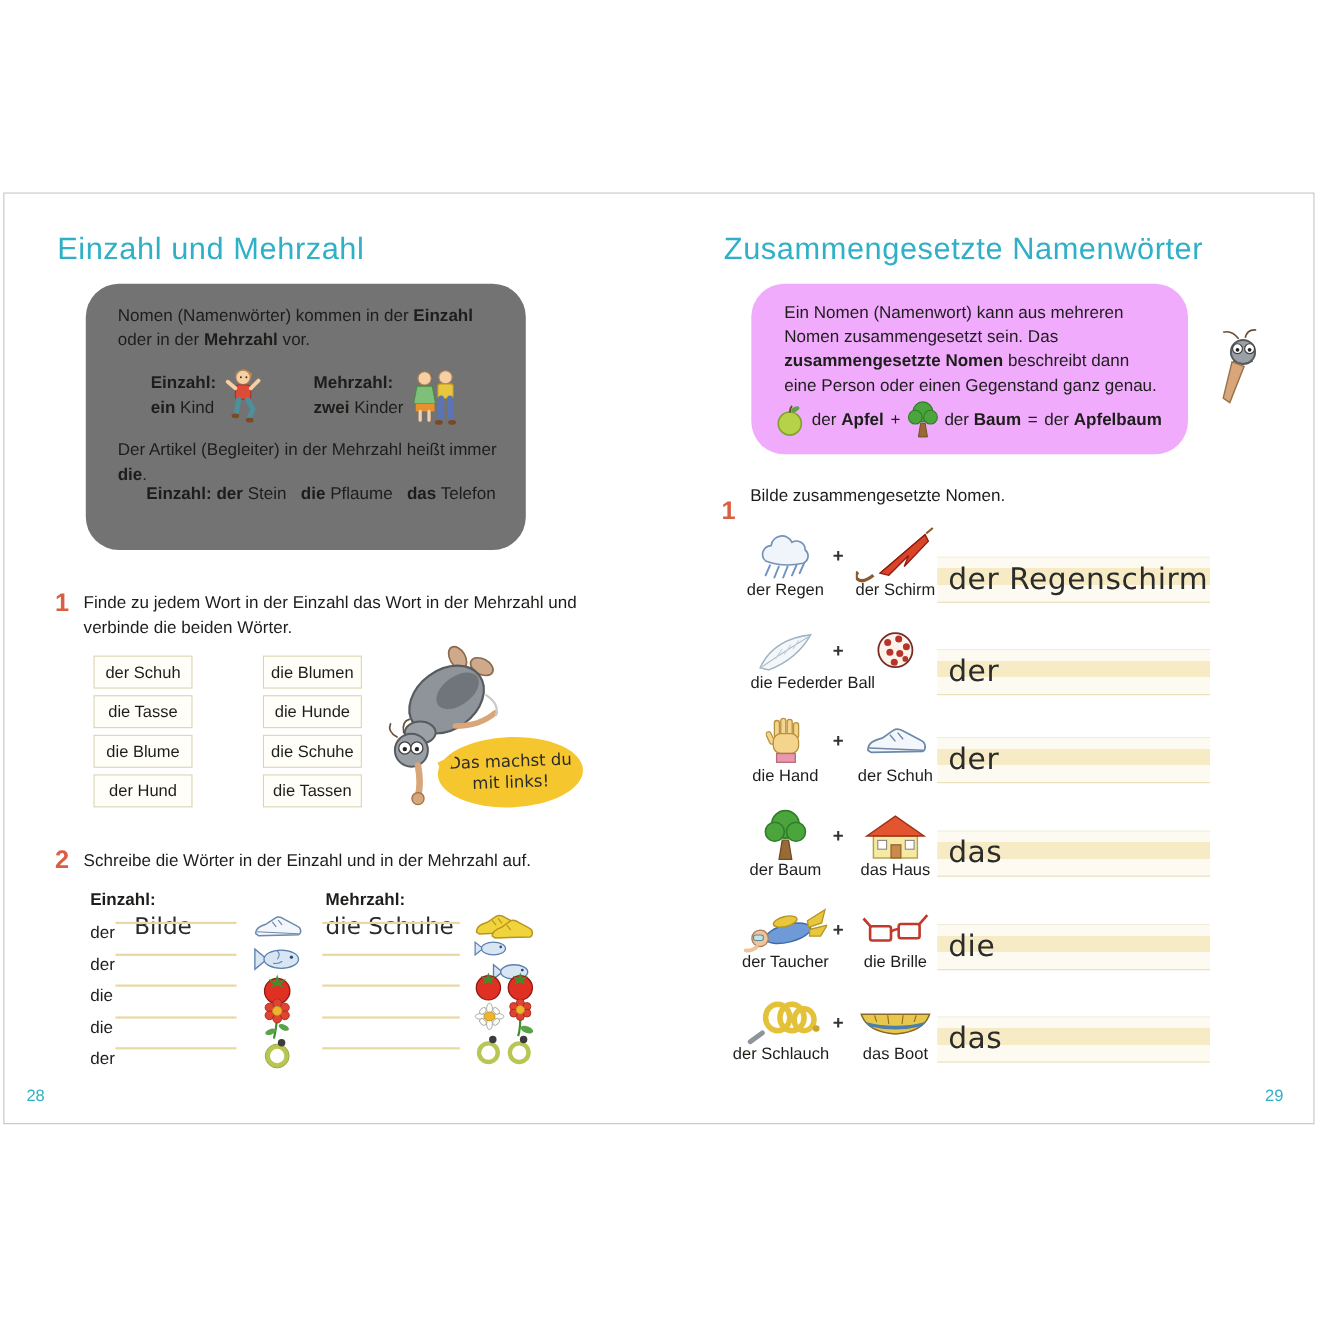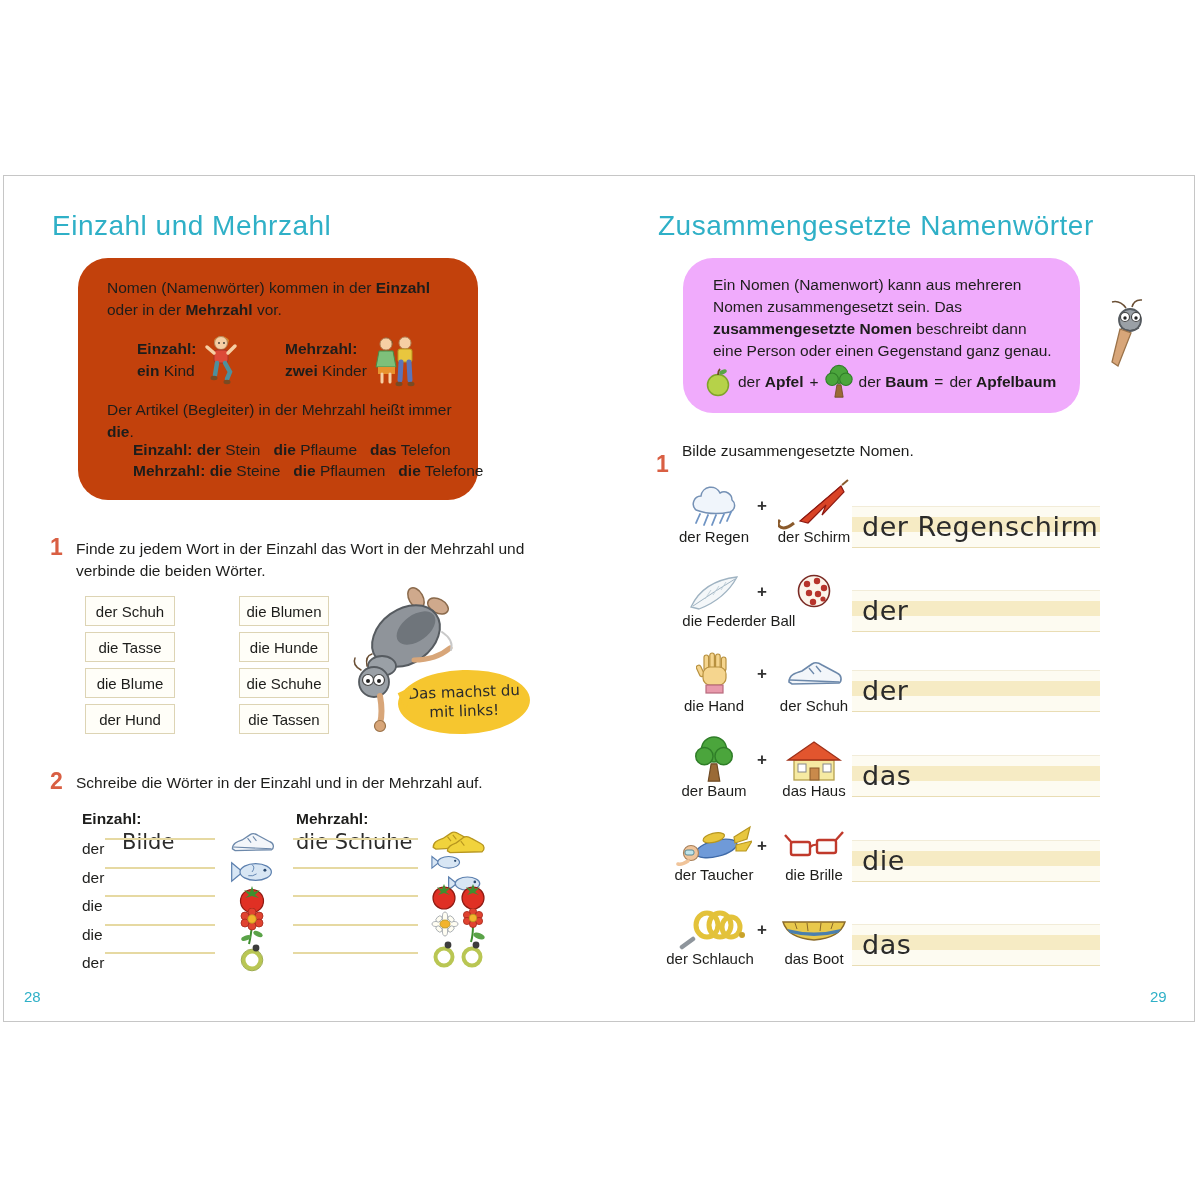--- a/index.html
+++ b/index.html
@@ -3,21 +3,21 @@
 <meta charset="utf-8">
 <style>
   html,body{margin:0;padding:0}
   body{width:1200px;height:1200px;background:#fff;position:relative;overflow:hidden;
        font-family:"Liberation Sans",sans-serif;color:#1d1d1b}
   .abs{position:absolute}
   .page-card{position:absolute;left:3px;top:175px;width:1192px;height:847px;
              border:1px solid #c6c6c6;background:#fff;box-sizing:border-box}
   .title{font-size:28px;color:#2fb0c7;letter-spacing:.5px;white-space:nowrap}
   .infobox{position:absolute;border-radius:30px}
-  .red{background:#c2410c}
+  .red{background:#737373}
   .green{background:#f0abfc}
   .btxt{font-size:15.5px;line-height:1.42}
   .b{font-weight:700}
   .bold{font-weight:700}
   .exnum{font-size:23px;font-weight:700;color:#d95f43}
   .prompt{font-size:15.5px;line-height:1.45}
   .wbox{position:absolute;width:90px;height:30px;background:#fffef8;border:1px solid #ddd4b4;
         display:flex;align-items:center;justify-content:center;font-size:15px;box-sizing:border-box}
   .uline{position:absolute;height:0;border-bottom:2px solid #e6d9a2}
   .hand{font-family:"DejaVu Sans",sans-serif;color:#2b2b2b}
@@ -81,21 +81,20 @@
       <path d="M25,7 Q31,0 37,7 L36,11 L26,11 Z" fill="#d9882b"></path>
       <circle cx="31" cy="9" r="6" fill="#f6cfa4" stroke="#b5855a" stroke-width="1"></circle>
       <rect x="24" y="15" width="14" height="13" rx="2" fill="#e8c63e" stroke="#b7961f" stroke-width="1"></rect>
       <path d="M27,28 L26,46 M35,28 L36,46" stroke="#5b74b8" stroke-width="5" stroke-linecap="round"></path>
       <ellipse cx="25" cy="50" rx="3.5" ry="2.2" fill="#7a4a22"></ellipse>
       <ellipse cx="37" cy="50" rx="3.5" ry="2.2" fill="#7a4a22"></ellipse>
     </svg>
   </div>
   <div class="abs btxt" style="left:29px;top:141px;width:360px"><span>Der Artikel (Begleiter) in der Mehrzahl heißt immer </span><span class="b">die</span><span>.</span></div>
   <div class="abs btxt" style="left:55px;top:181px;white-space:nowrap"><span class="b">Einzahl: der</span><span> Stein&nbsp;&nbsp; </span><span class="b">die</span><span> Pflaume&nbsp;&nbsp; </span><span class="b">das</span><span> Telefon</span></div>
-  <div class="abs btxt" style="left:55px;top:202px;white-space:nowrap"><span class="b">Mehrzahl: die</span><span> Steine&nbsp;&nbsp; </span><span class="b">die</span><span> Pflaumen&nbsp;&nbsp; </span><span class="b">die</span><span> Telefone</span></div>
 </div>
 
 <div class="abs exnum" style="left:50px;top:534px">1</div>
 <div class="abs prompt" style="left:76px;top:538px;width:450px">Finde zu jedem Wort in der Einzahl das Wort in der Mehrzahl und verbinde die beiden Wörter.</div>
 
 <div class="wbox" style="left:85px;top:596px">der Schuh</div>
 <div class="wbox" style="left:85px;top:632px">die Tasse</div>
 <div class="wbox" style="left:85px;top:668px">die Blume</div>
 <div class="wbox" style="left:85px;top:704px">der Hund</div>
 <div class="wbox" style="left:239px;top:596px">die Blumen</div>

